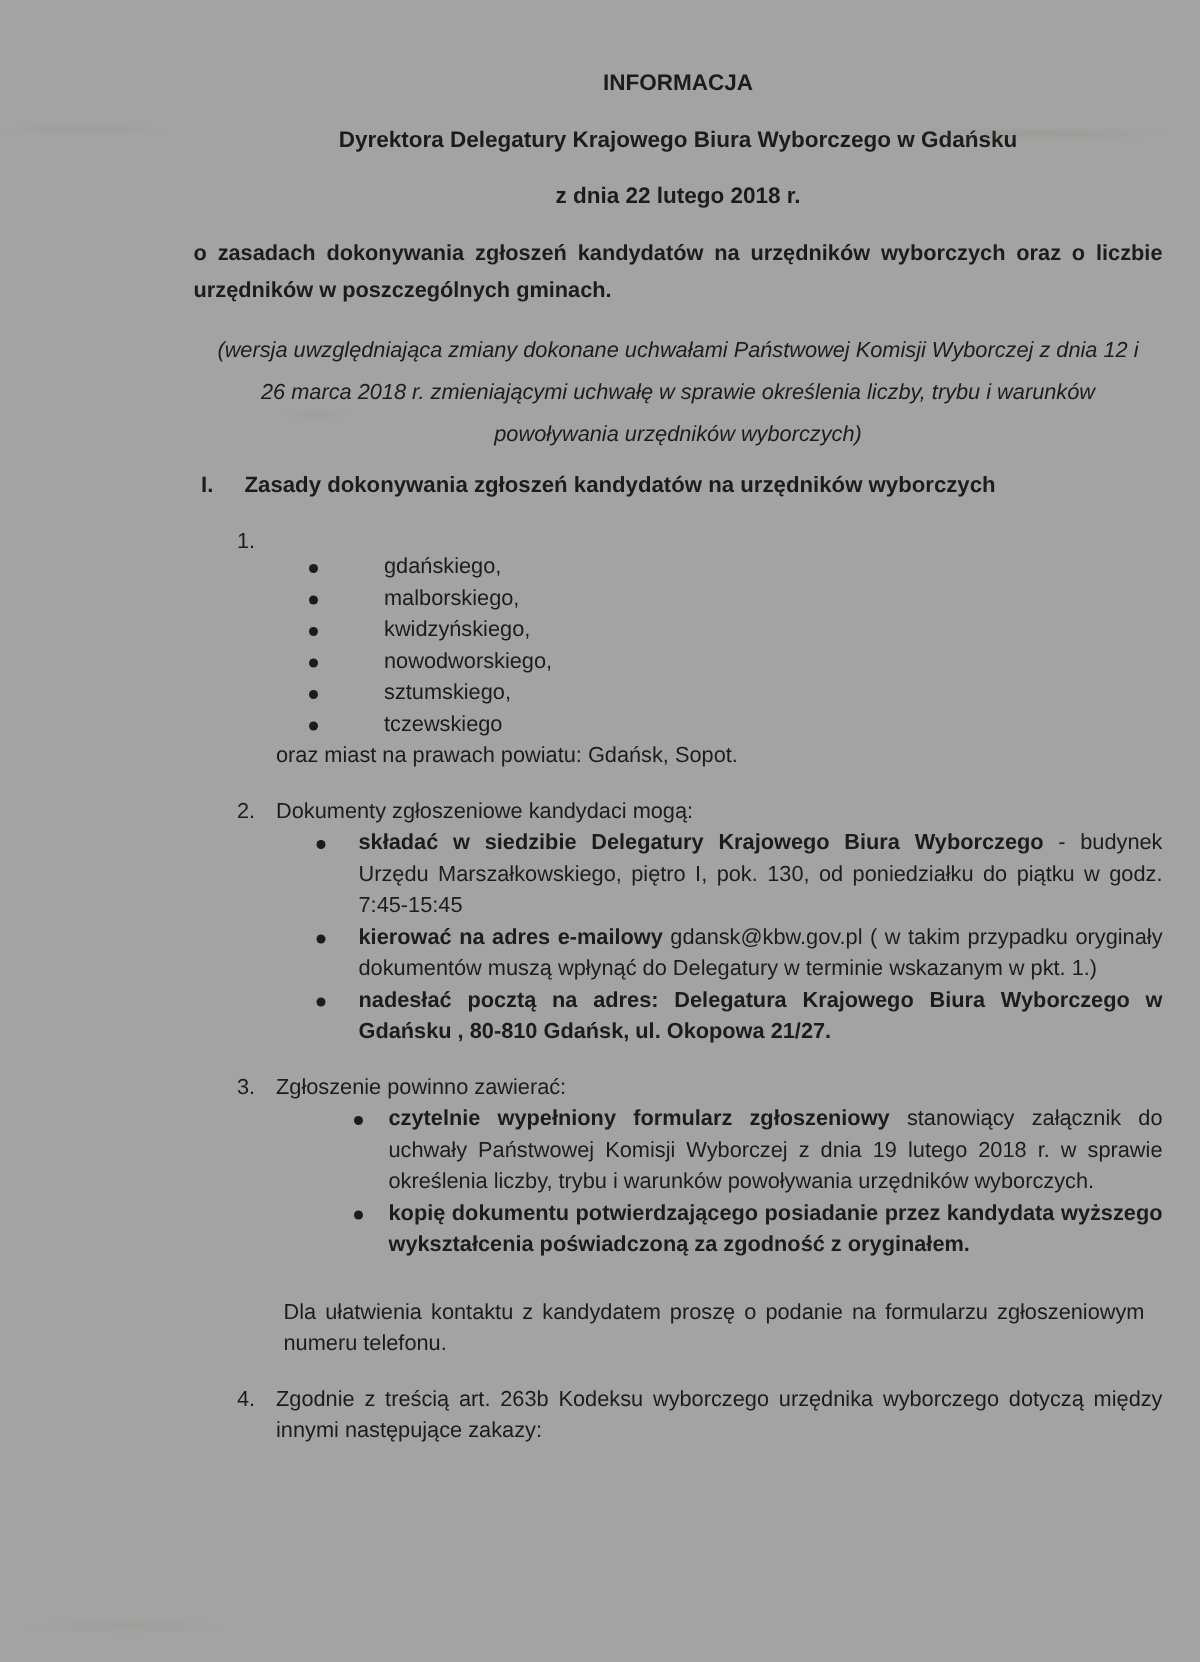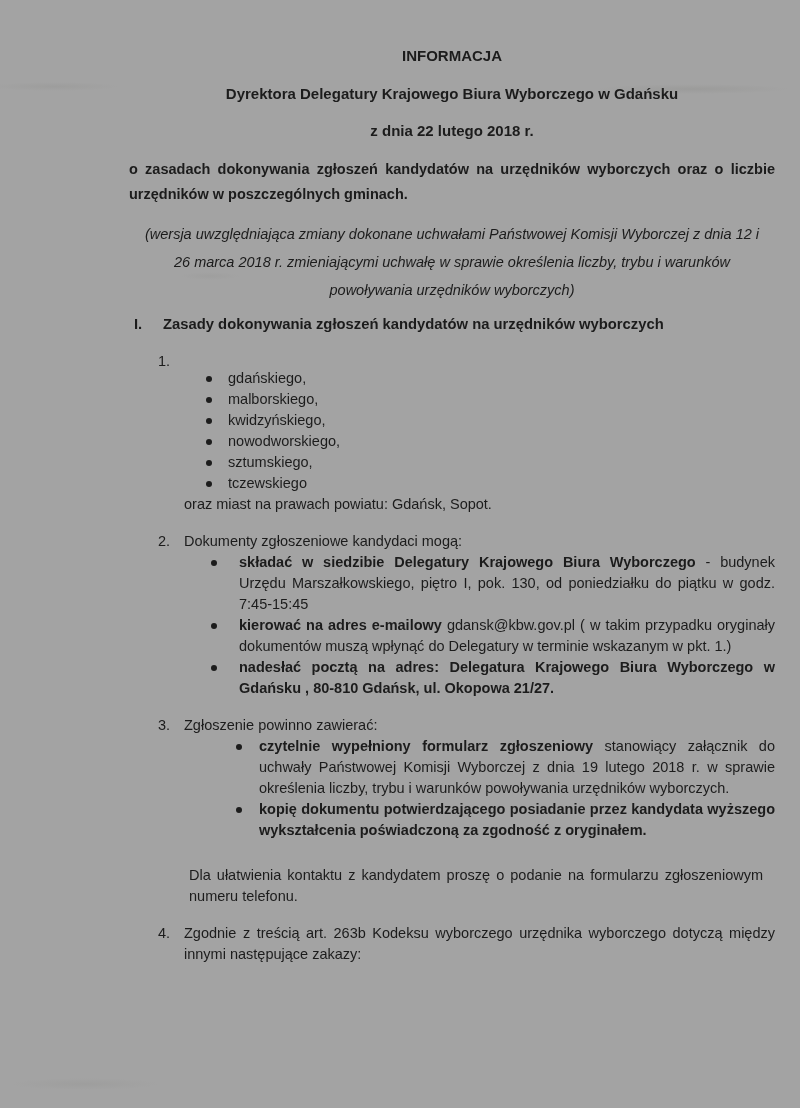--- a/index.html
+++ b/index.html
@@ -24,21 +24,21 @@
   .sec-head{display:flex;font-weight:bold;font-size:14.8px;margin:0 0 16px;}
   .sec-num{flex:none;width:34px;padding-left:5px;box-sizing:border-box;}
   .sec-title{flex:1;}
   .item{display:flex;padding-left:29px;margin:0 0 16px;}
   .inum{flex:none;width:26px;}
   .ibody{flex:1;text-align:justify;}
   .blist{list-style:none;margin:17px 0 0;padding:0;}
   .bli{display:flex;}
   .dot{flex:none;width:6px;height:6px;border-radius:50%;background:#1c1c1c;margin-top:8px;}
   .btxt{flex:1;text-align:justify;}
-  .blist-1 .bli{padding-left:22px;}
+  .blist-1 .bli{padding-left:22px;gap:28px;}
   .blist-1 .dot{margin-right:16px;}
   .blist-2{margin-top:0;}
   .blist-2 .bli{padding-left:27px;}
   .blist-2 .dot{margin-right:22px;}
   .blist-3{margin-top:0;}
   .blist-3 .bli{padding-left:52px;}
   .blist-3 .dot{margin-right:17px;}
   .after-list{margin:0;}
   .outdent{margin-left:-26px;}
   .contact-note{margin:24px 12px 0 5px;}

